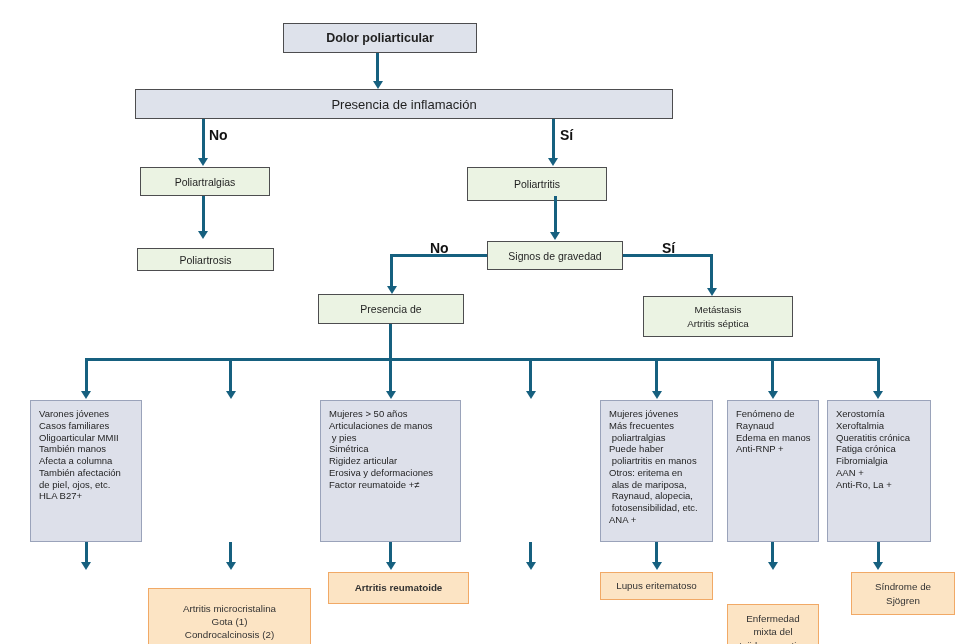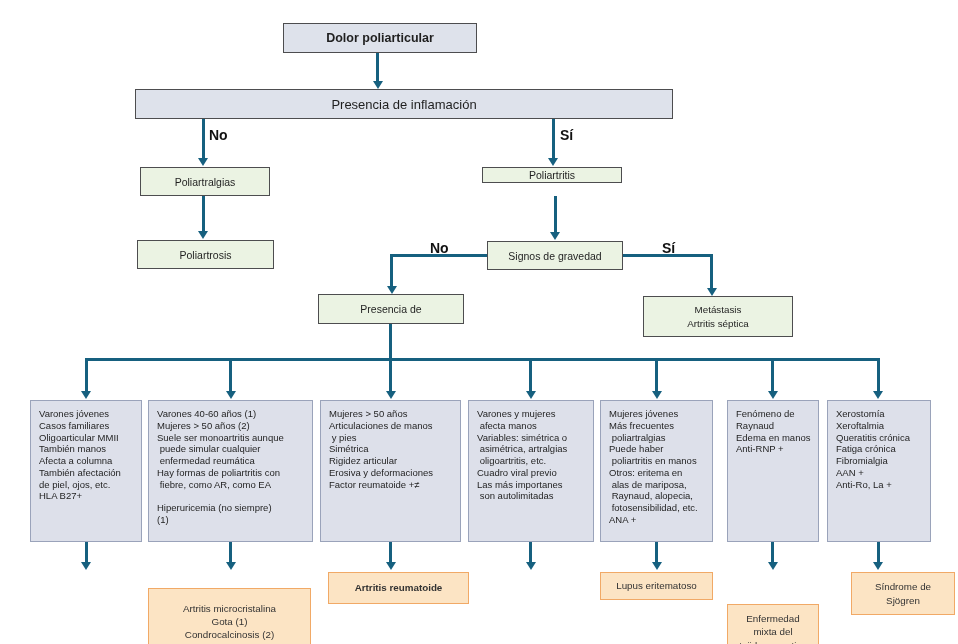--- a/index.html
+++ b/index.html
@@ -25,23 +25,23 @@
 <body>
 
 <div id="stage">
 
   <div class="box box-gray title" style="left:283px;top:23px;width:194px;height:30px;">Dolor poliarticular</div>
 
   <div class="box box-gray big" style="left:135px;top:89px;width:538px;height:30px;">Presencia de inflamación</div>
 
   <div class="box box-green" style="left:140px;top:167px;width:130px;height:29px;">Poliartralgias</div>
 
-  <div class="box box-green" style="left:137px;top:240px;width:137px;height:29px;">Poliartrosis</div>
+  <div class="box box-green" style="left:137px;top:248px;width:137px;height:23px;">Poliartrosis</div>
 
-  <div class="box box-green" style="left:482px;top:167px;width:140px;height:16px;">Poliartritis</div>
+  <div class="box box-green" style="left:467px;top:167px;width:140px;height:34px;">Poliartritis</div>
 
   <div class="box box-green" style="left:487px;top:241px;width:136px;height:29px;">Signos de gravedad</div>
 
   <div class="box box-green" style="left:318px;top:294px;width:146px;height:30px;">Presencia de</div>
 
   <div class="box box-green two-line" style="left:643px;top:296px;width:150px;height:41px;">Metástasis
 Artritis séptica</div>
 
   <div class="blabel" style="left:209px;top:127px;">No</div>
   <div class="blabel" style="left:560px;top:127px;">Sí</div>
@@ -90,45 +90,27 @@
   <div class="ahead" style="left:873px;top:391px;"></div>
 
   <div class="box box-col" style="left:30px;top:400px;width:112px;height:142px;">Varones jóvenes
 Casos familiares
 Oligoarticular MMII
 También manos
 Afecta a columna
 También afectación
 de piel, ojos, etc.
 HLA B27+</div>
-  <div class="box box-col" style="left:148px;top:400px;width:165px;height:142px;">Varones 40-60 años (1)
-Mujeres &gt; 50 años (2)
-Suele ser monoartritis aunque
- puede simular cualquier
- enfermedad reumática
-Hay formas de poliartritis con
- fiebre, como AR, como EA
-
-Hiperuricemia (no siempre)
-(1)</div>
   <div class="box box-col" style="left:320px;top:400px;width:141px;height:142px;">Mujeres &gt; 50 años
 Articulaciones de manos
  y pies
 Simétrica
 Rigidez articular
 Erosiva y deformaciones
 Factor reumatoide +≠</div>
-  <div class="box box-col" style="left:468px;top:400px;width:126px;height:142px;">Varones y mujeres
- afecta manos
-Variables: simétrica o
- asimétrica, artralgias
- oligoartritis, etc.
-Cuadro viral previo
-Las más importanes
- son autolimitadas</div>
   <div class="box box-col" style="left:727px;top:400px;width:92px;height:142px;">Fenómeno de
 Raynaud
 Edema en manos
 Anti-RNP +</div>
   <div class="box box-col" style="left:600px;top:400px;width:113px;height:142px;">Mujeres jóvenes
 Más frecuentes
  poliartralgias
 Puede haber
  poliartritis en manos
 Otros: eritema en

